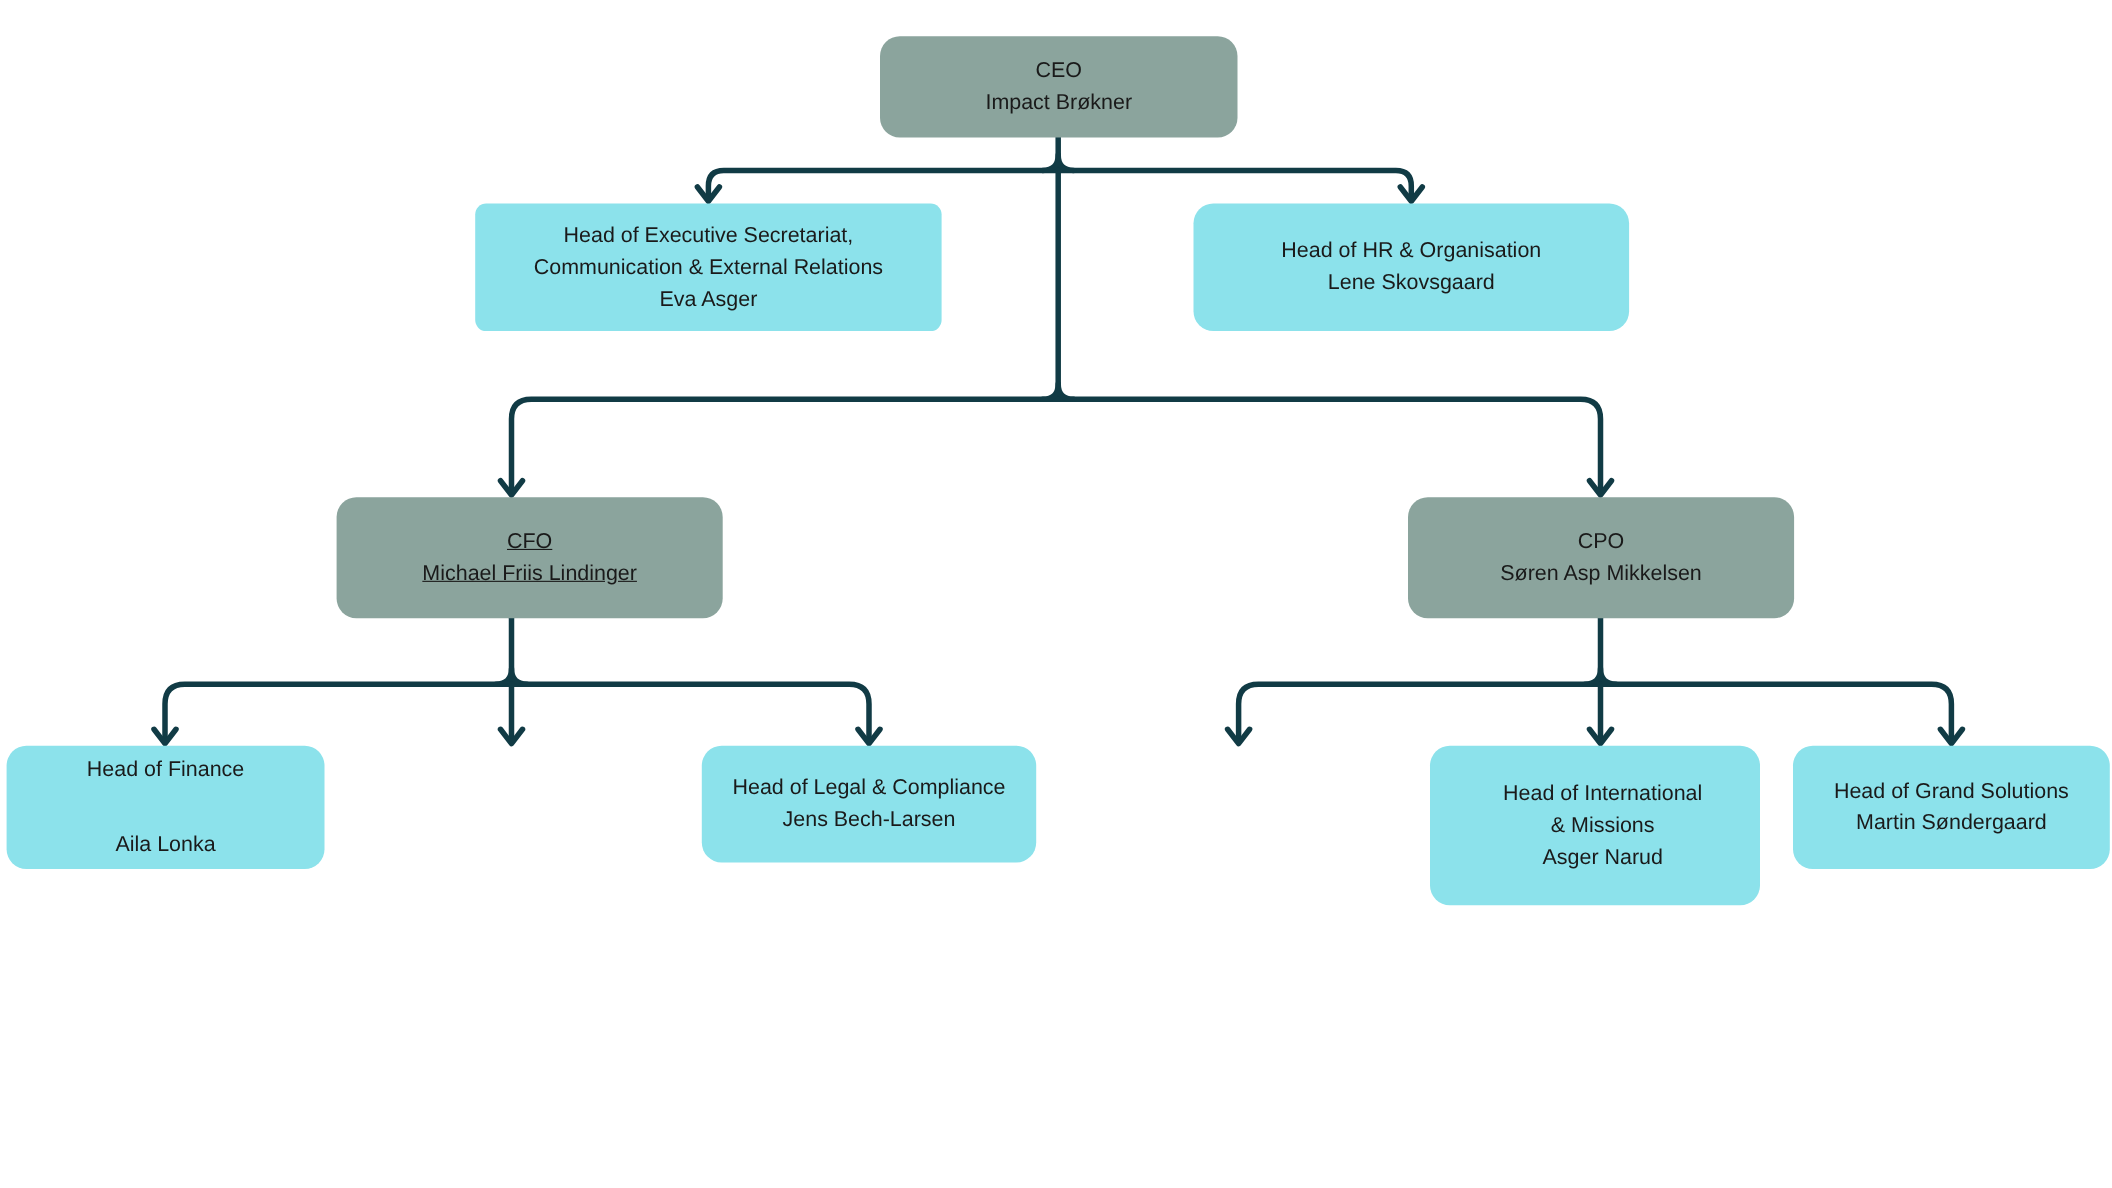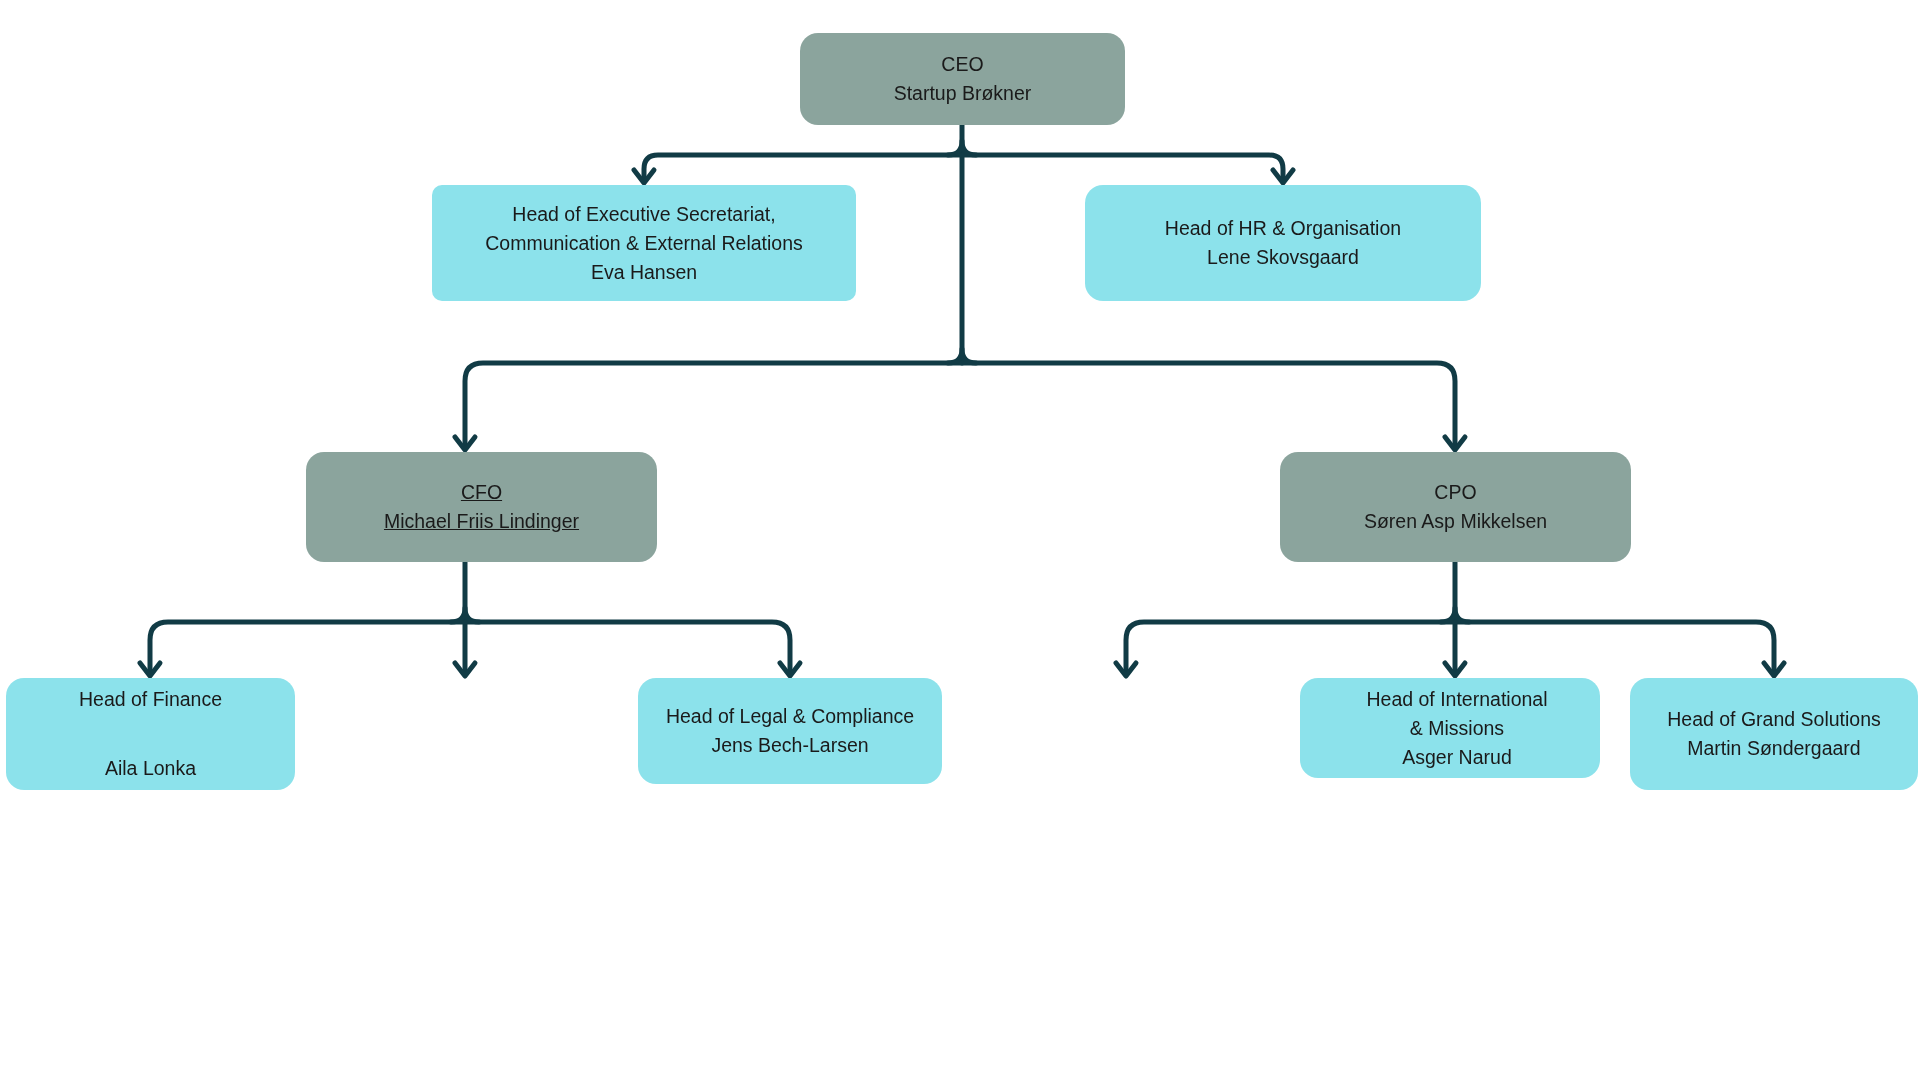--- a/index.html
+++ b/index.html
@@ -42,21 +42,21 @@
   
   .pos-ceo      { left:  800px; top:  33px; width: 325px; height:  92px; }
   .pos-staff-a  { left:  432px; top: 185px; width: 424px; height: 116px; border-radius: 10px; }
   .pos-staff-b  { left: 1085px; top: 185px; width: 396px; height: 116px; }
   .pos-cfo      { left:  306px; top: 452px; width: 351px; height: 110px; text-decoration: underline; }
   .pos-cpo      { left: 1280px; top: 452px; width: 351px; height: 110px; }
   .pos-finance  { left:    6px; top: 678px; width: 289px; height: 112px; gap: 40px; }
   .pos-data     { left:  322px; top: 678px; width: 288px; height: 112px; }
   .pos-legal    { left:  638px; top: 678px; width: 304px; height: 106px; }
   .pos-startup  { left:  982px; top: 678px; width: 288px; height: 112px; }
-  .pos-intl     { left: 1300px; top: 678px; width: 300px; height: 100px; padding-left: 28px; }
+  .pos-intl     { left: 1300px; top: 678px; width: 300px; height: 145px; padding-left: 28px; }
   .pos-grand    { left: 1630px; top: 678px; width: 288px; height: 112px; }
 </style>
 </head>
 <body>
 
 <div class="canvas">
 
   <svg class="connectors" viewBox="0 0 1920 1080" xmlns="http://www.w3.org/2000/svg">
     <g fill="none" stroke-width="5" stroke-linecap="round" stroke-linejoin="round" stroke="#113B45">
 
@@ -84,27 +84,27 @@
       <path d="M 455 663 L 465 676 L 475 663"></path>
       <path d="M 780 663 L 790 676 L 800 663"></path>
       <path d="M 1116 663 L 1126 676 L 1136 663"></path>
       <path d="M 1445 663 L 1455 676 L 1465 663"></path>
       <path d="M 1764 663 L 1774 676 L 1784 663"></path>
     </g>
   </svg>
 
   <div class="node exec pos-ceo">
     <span class="title">CEO</span>
-    <span class="name">Startup Brøkner</span>
+    <span class="name">Impact Brøkner</span>
   </div>
 
   <div class="node dept pos-staff-a">
     <span class="title">Head of Executive Secretariat,
 Communication &amp; External Relations</span>
-    <span class="name">Eva Hansen</span>
+    <span class="name">Eva Asger</span>
   </div>
 
   <div class="node dept pos-staff-b">
     <span class="title">Head of HR &amp; Organisation</span>
     <span class="name">Lene Skovsgaard</span>
   </div>
 
   <div class="node exec pos-cfo">
     <span class="title">CFO</span>
     <span class="name">Michael Friis Lindinger</span>

